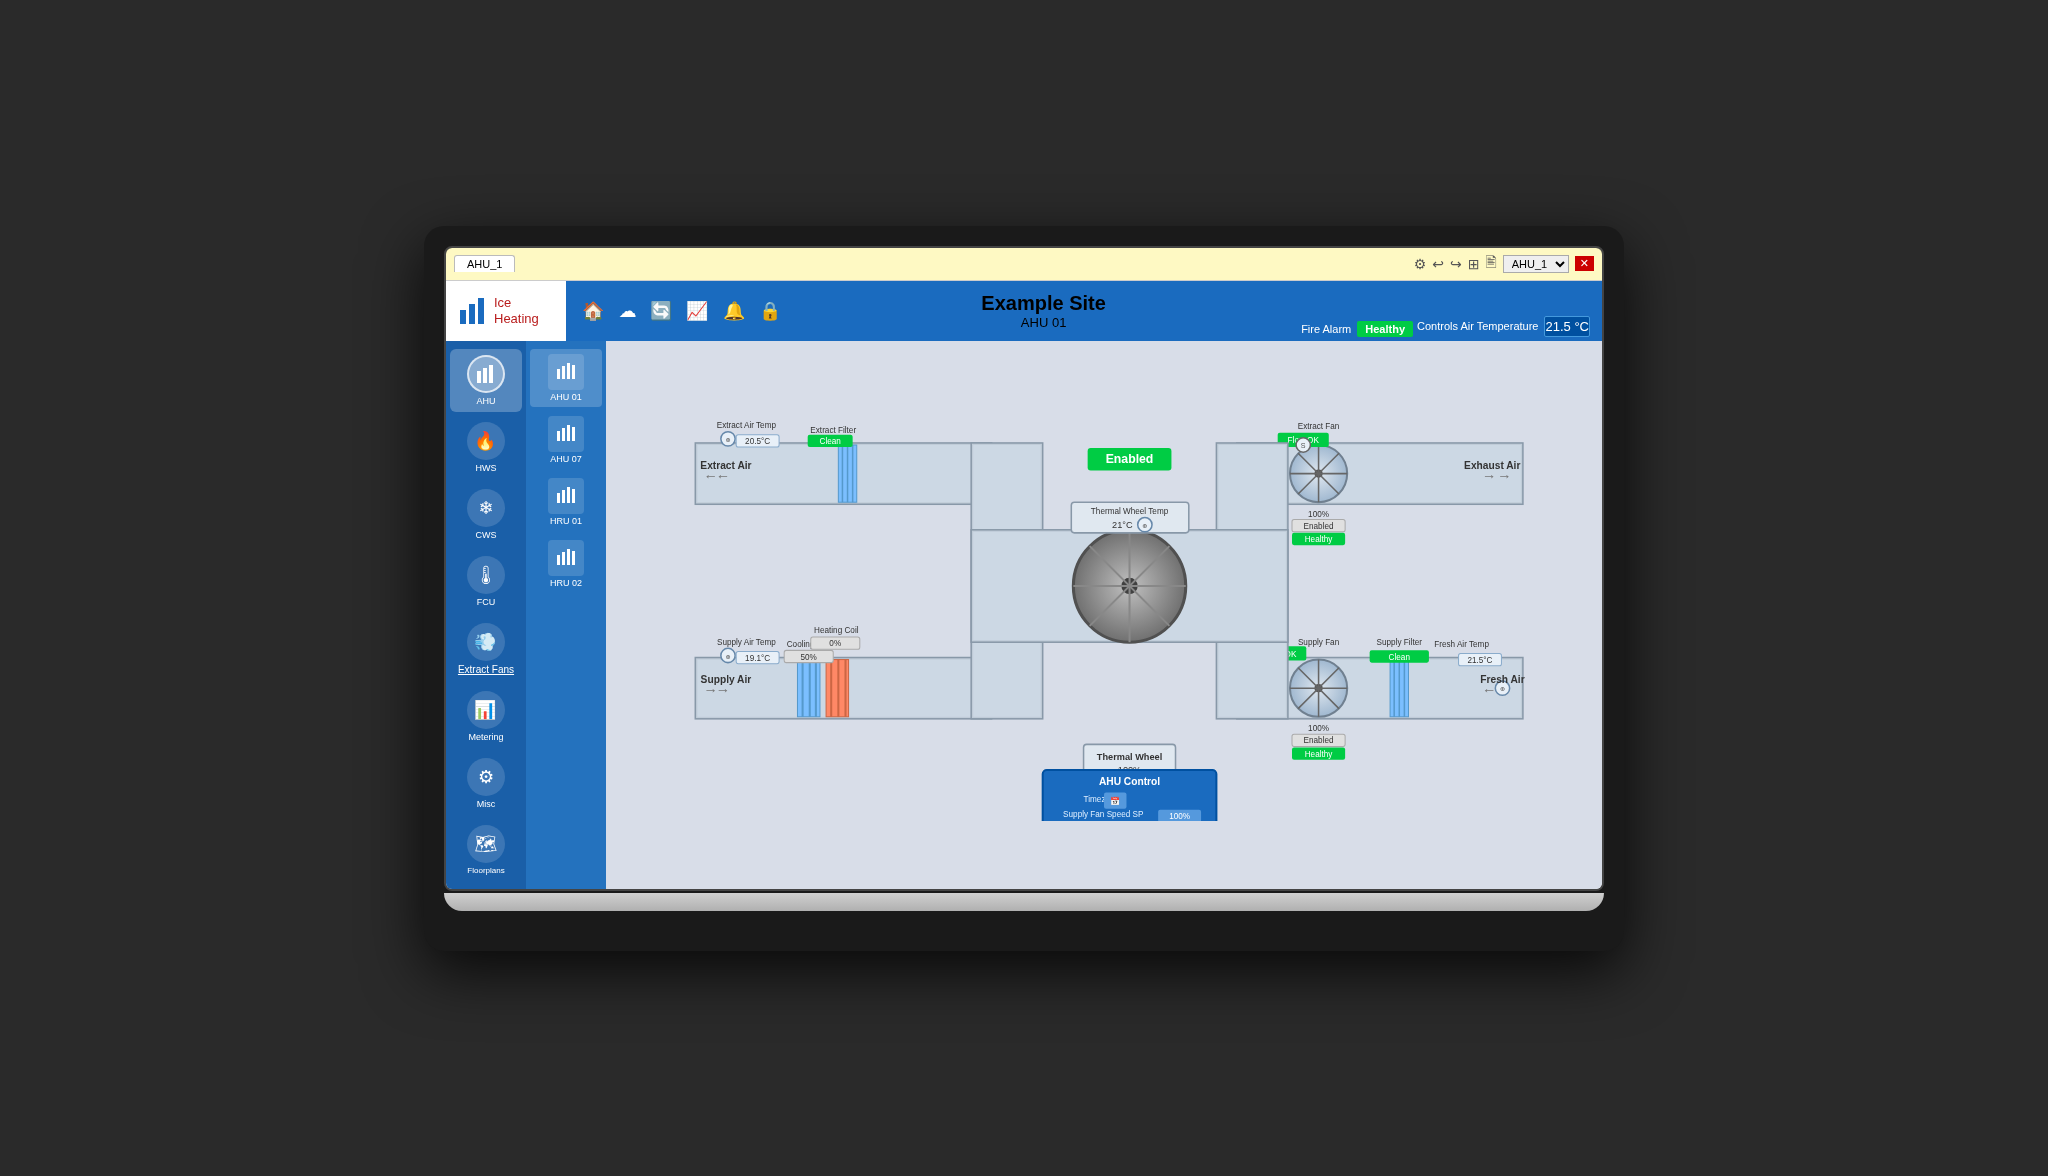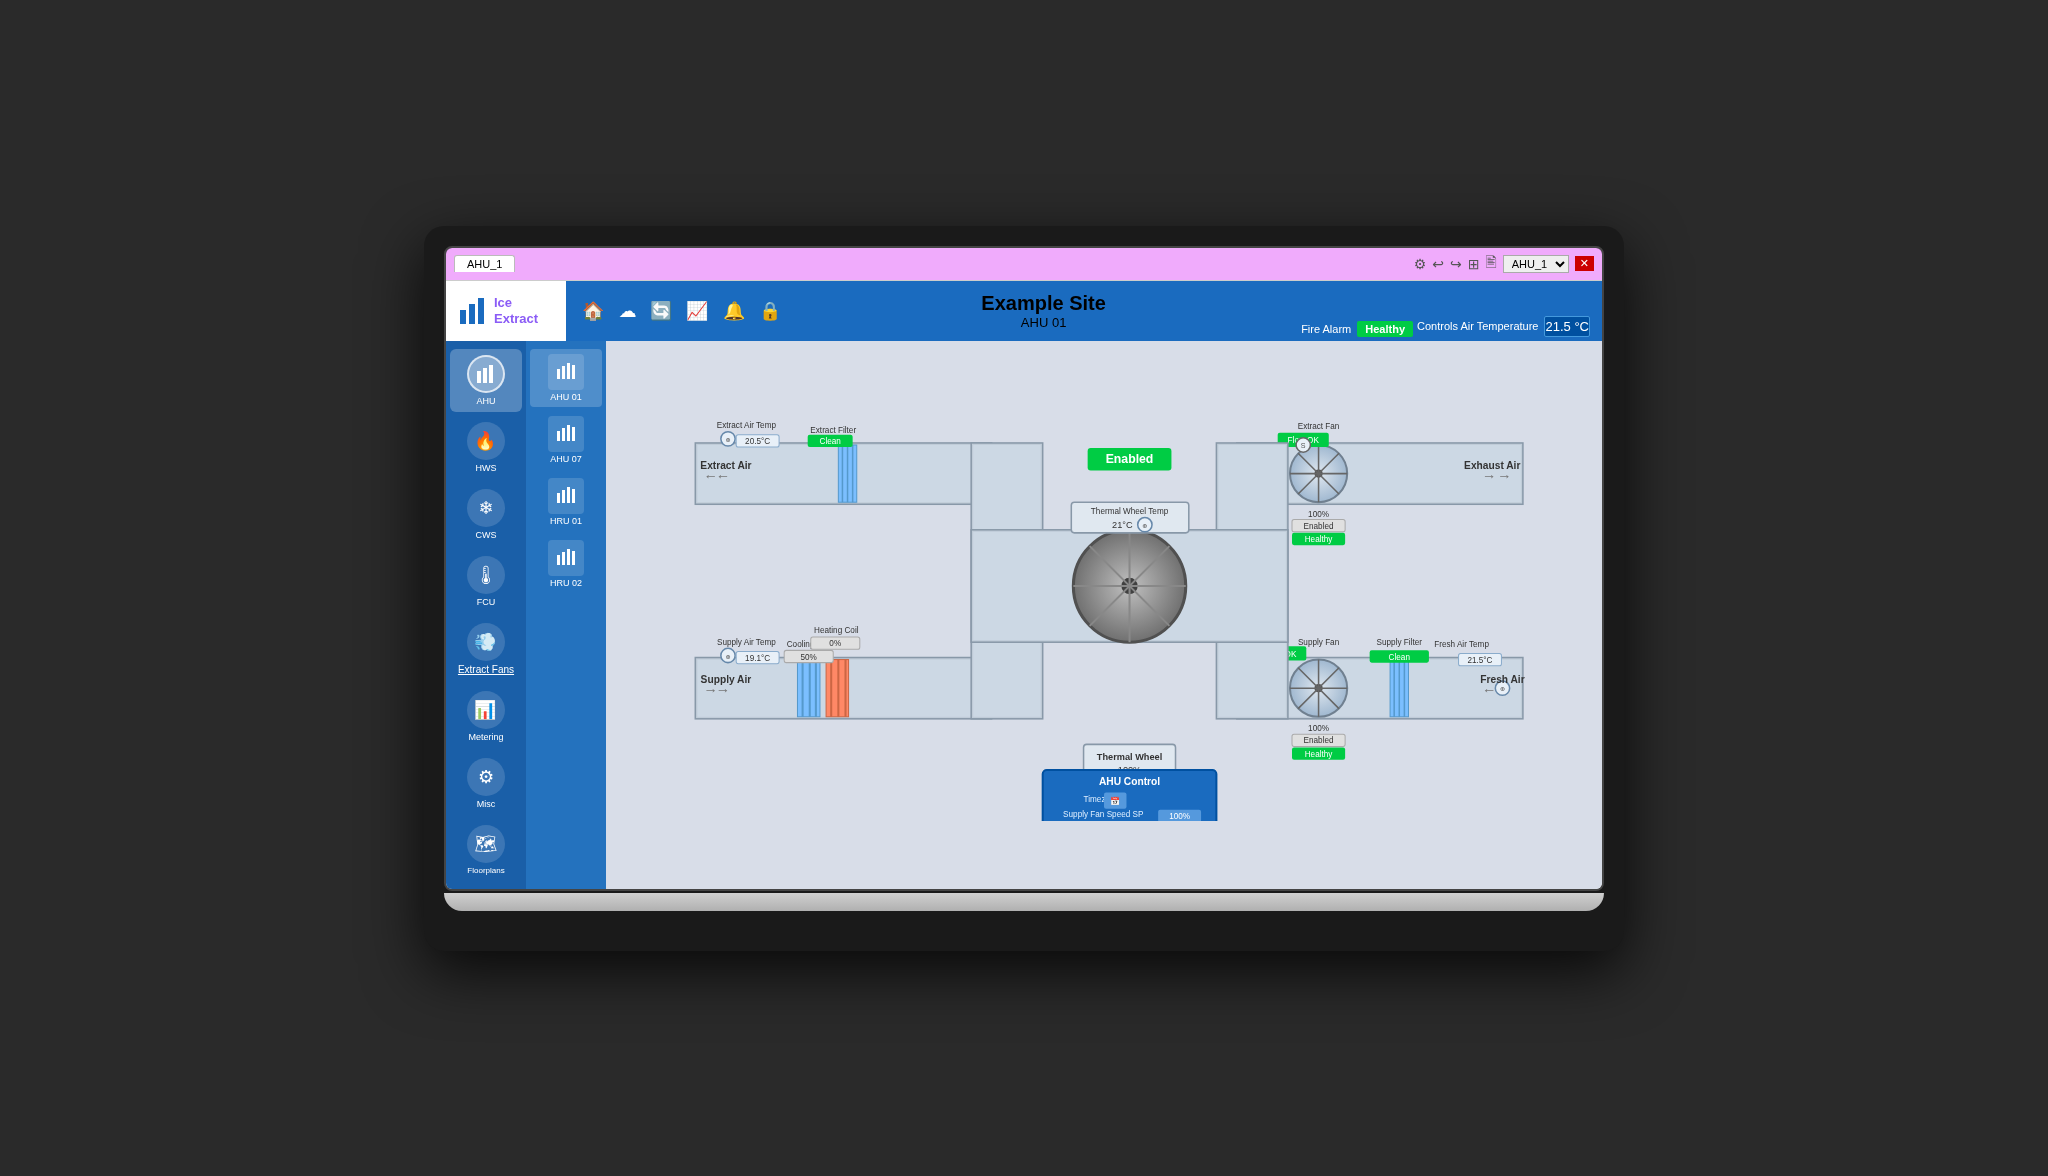--- a/index.html
+++ b/index.html
@@ -22,21 +22,21 @@
 
     .laptop-screen {
       background: #000;
       border-radius: 8px;
       overflow: hidden;
       border: 2px solid #444;
     }
 
     
     .title-bar {
-      background: #f0abfc;
+      background: #fef9c3;
       display: flex;
       align-items: center;
       padding: 4px 8px;
       gap: 8px;
       border-bottom: 1px solid #ccc;
     }
 
     .tab {
       background: #fff;
       border: 1px solid #bbb;
@@ -85,22 +85,22 @@
     .logo-area {
       background: #fff;
       display: flex;
       align-items: center;
       padding: 4px 12px;
       min-width: 120px;
     }
 
     .logo-text {
       font-size: 13px;
-      font-weight: bold;
-      color: #8b5cf6;
+      font-weight: normal;
+      color: #b91c1c;
       line-height: 1.2;
     }
 
     .logo-icon {
       width: 30px;
       height: 30px;
       margin-right: 6px;
       flex-shrink: 0;
     }
 
@@ -297,21 +297,21 @@
 
     <div class="app-header">
       <div class="logo-area">
         <svg class="logo-icon" viewBox="0 0 30 30">
           <rect x="2" y="14" width="6" height="14" fill="#1a6bbf"></rect>
           <rect x="11" y="8" width="6" height="20" fill="#1a6bbf"></rect>
           <rect x="20" y="2" width="6" height="26" fill="#1a6bbf"></rect>
         </svg>
         <div>
           <div class="logo-text">Ice</div>
-          <div class="logo-text">Extract</div>
+          <div class="logo-text">Heating</div>
         </div>
       </div>
 
       <div class="nav-icons">
         <span class="nav-icon">🏠</span>
         <span class="nav-icon">☁</span>
         <span class="nav-icon">🔄</span>
         <span class="nav-icon">📈</span>
         <span class="nav-icon">🔔</span>
         <span class="nav-icon">🔒</span>

